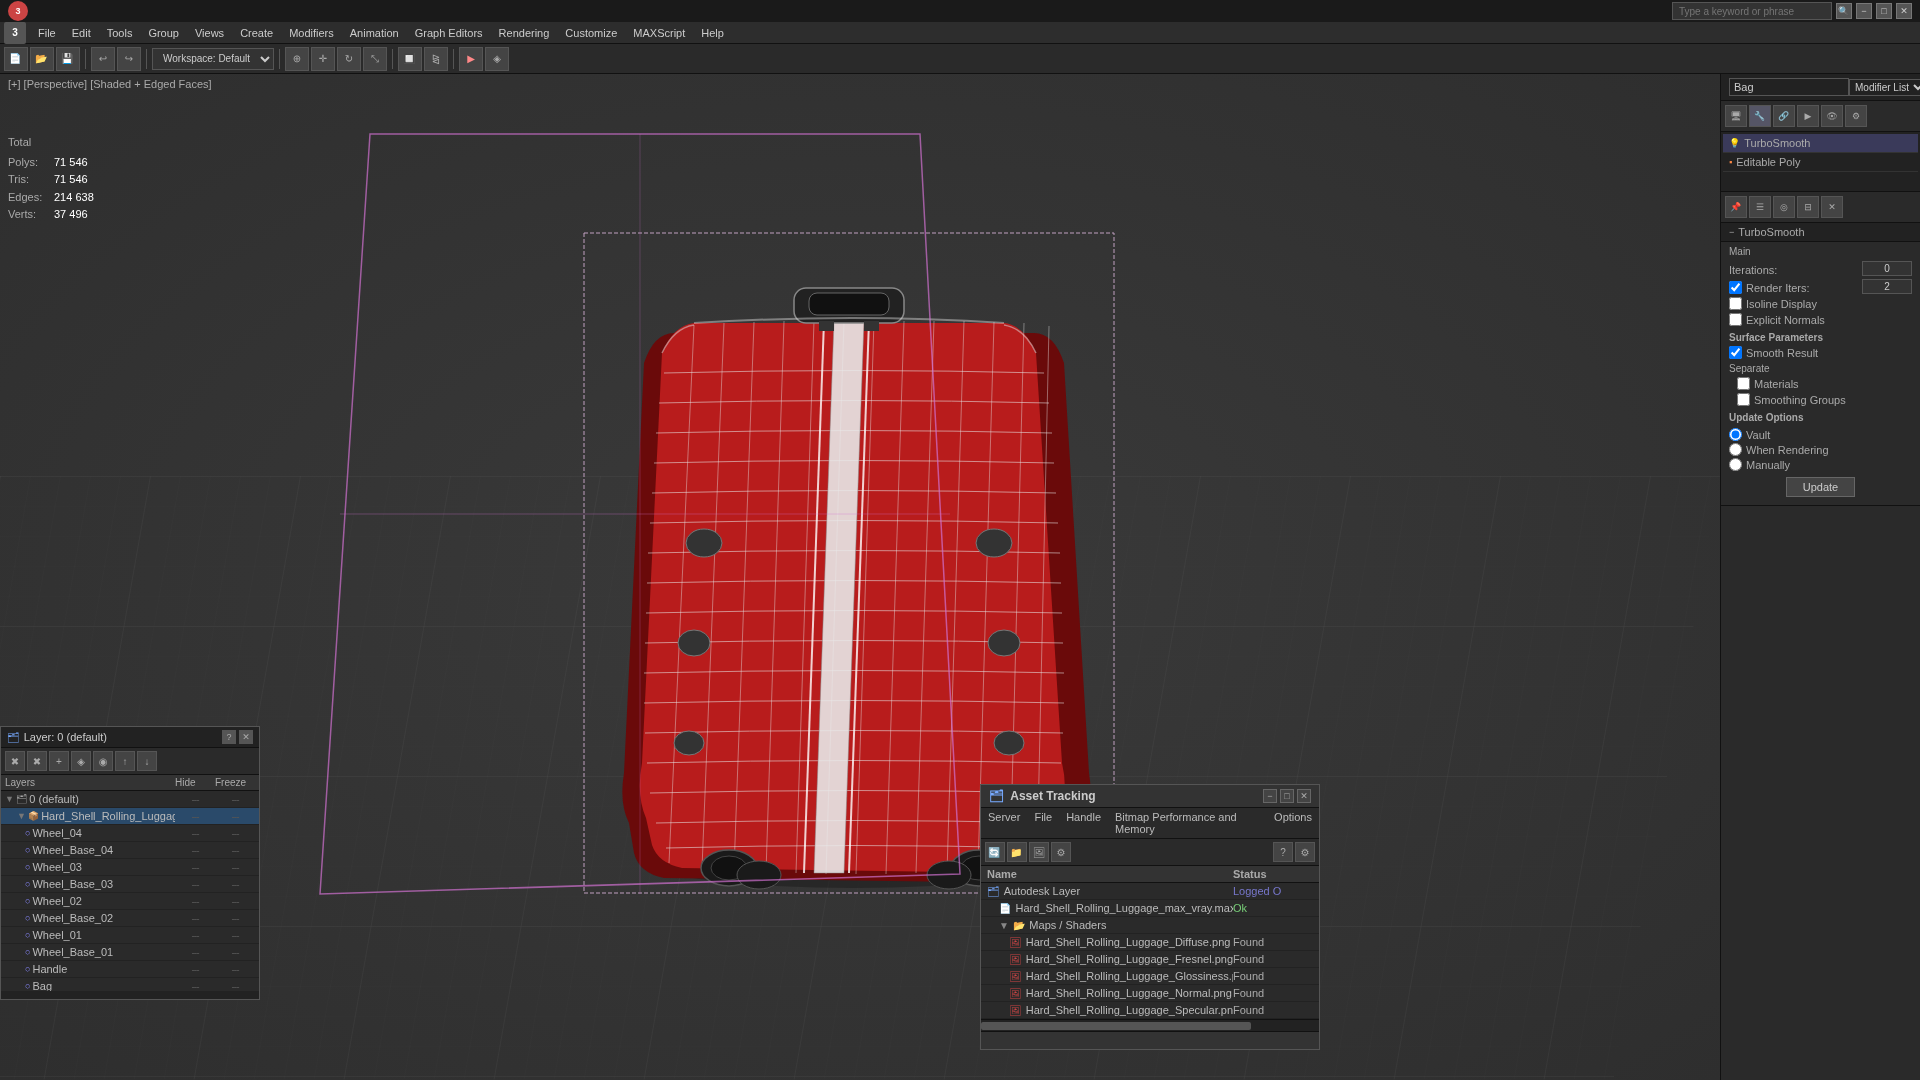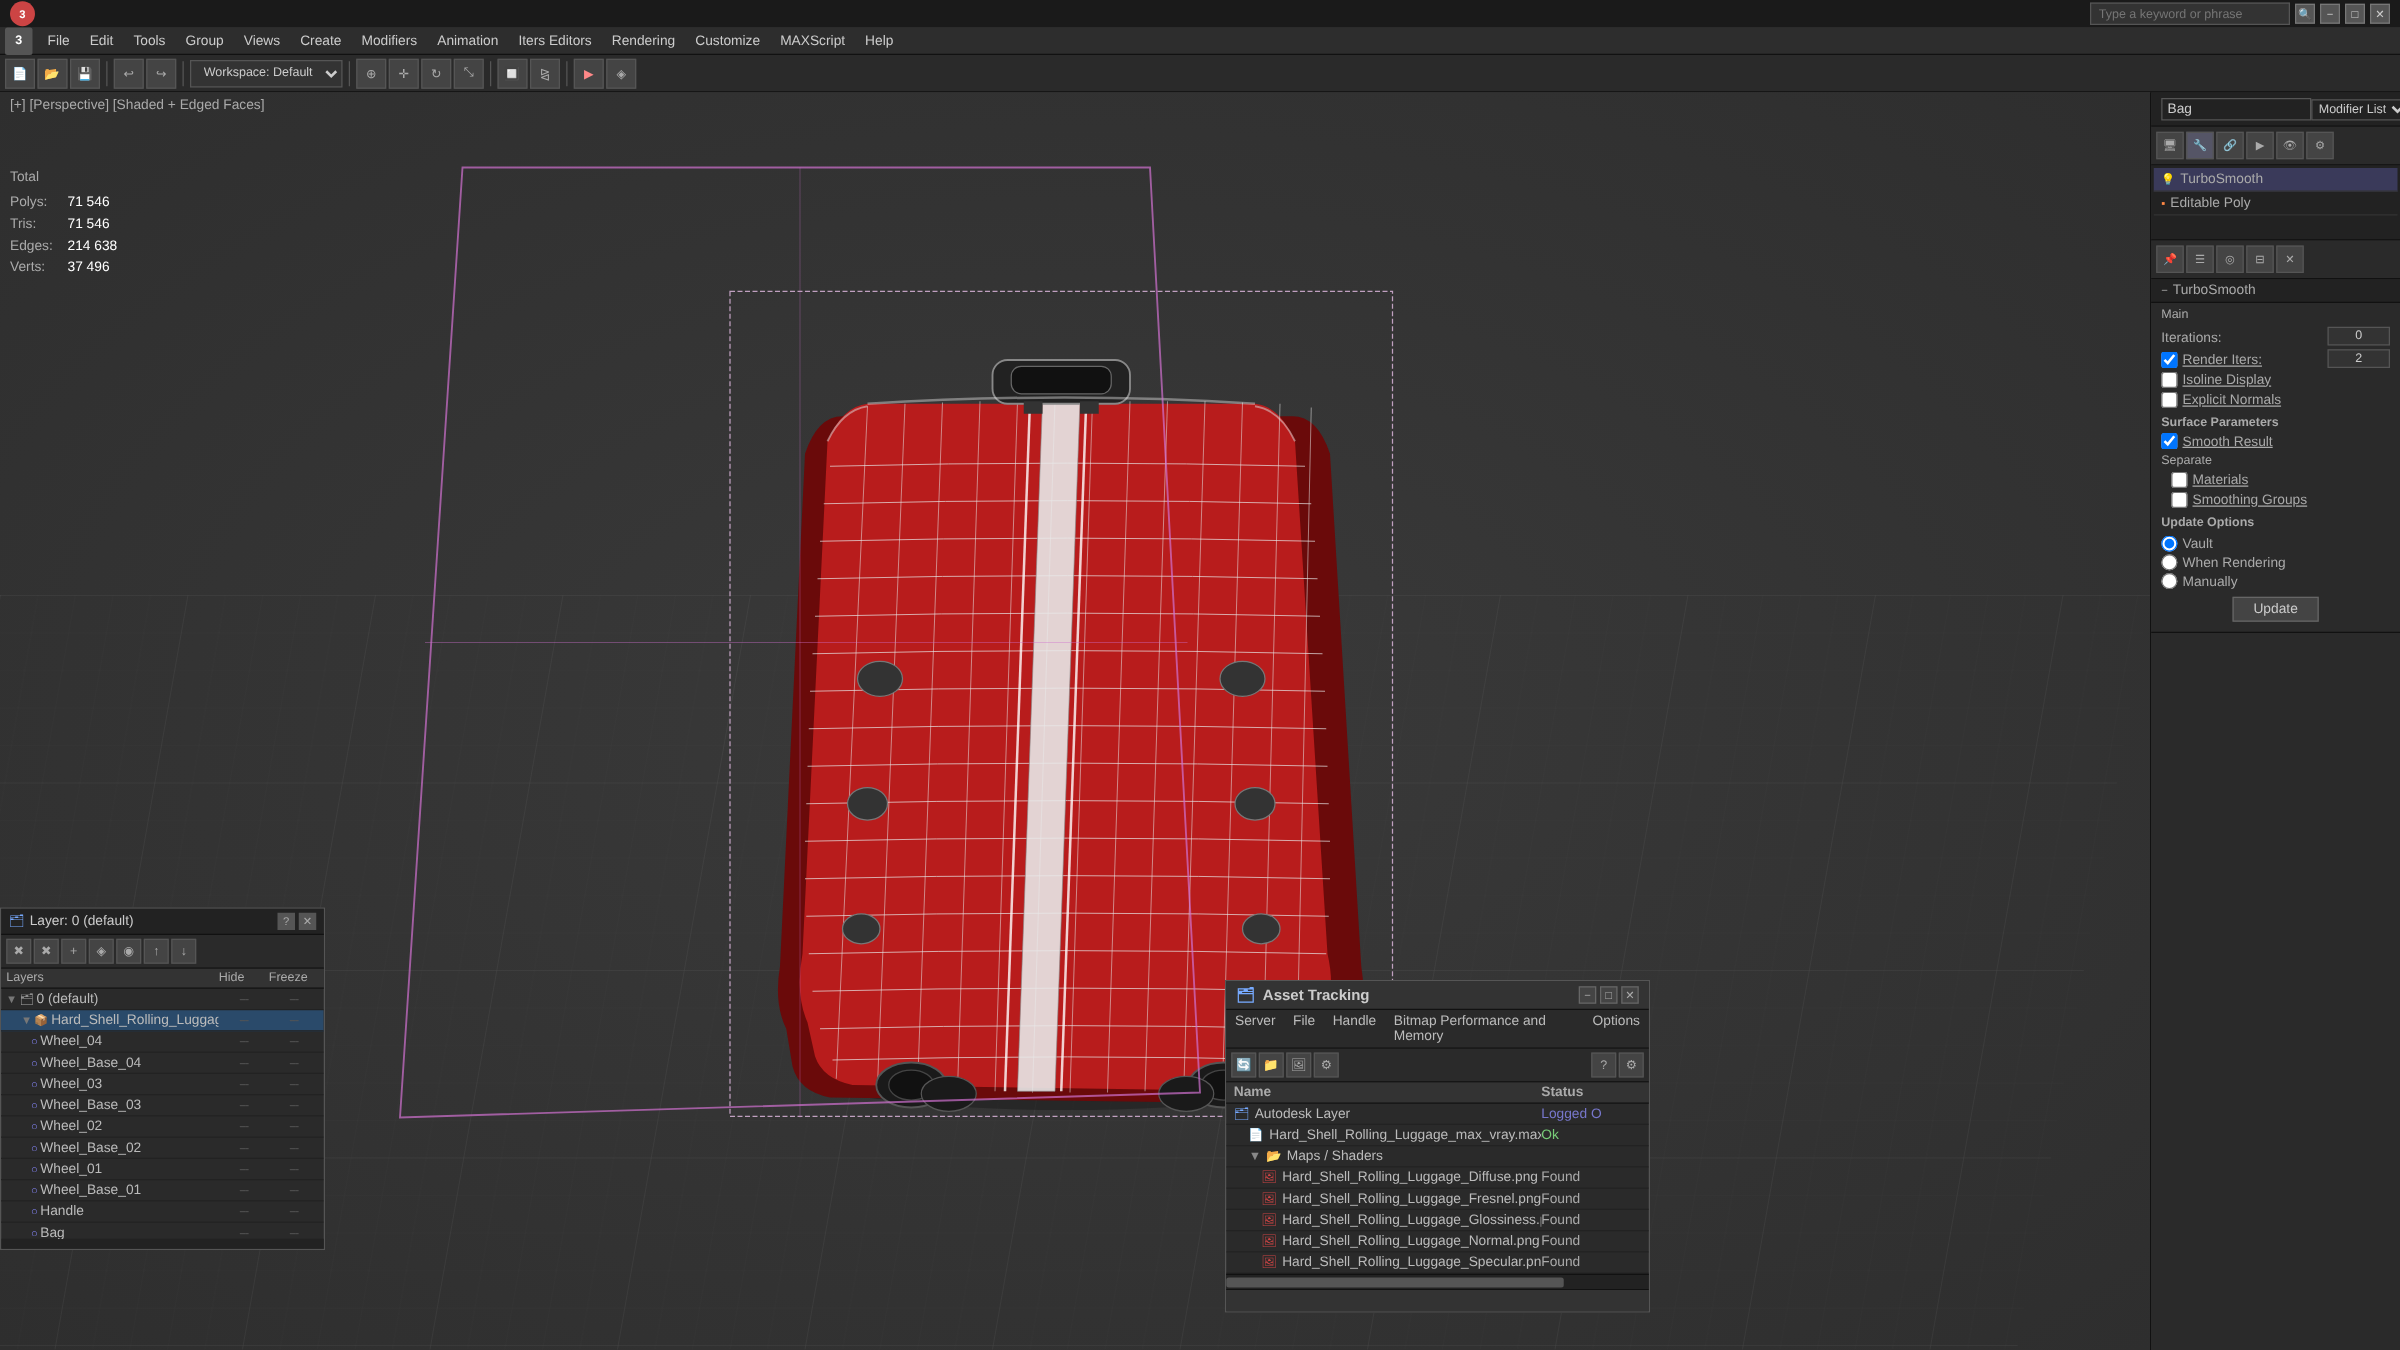--- a/index.html
+++ b/index.html
@@ -167,21 +167,21 @@
     }
 
     .prop-row {
       display: flex;
       align-items: flex-end;
       justify-content: space-between;
       margin-bottom: 3px;
     }
     .prop-label { color: #aaa; font-size: 11px; }
     .prop-value { background: #333; border: 1px solid #555; color: #ccc; font-size: 10px; padding: 1px 4px; width: 50px; text-align: center; }
-    .prop-checkbox { display: flex; align-items: center; gap: 4px; font-size: 11px; color: #aaa; text-decoration: underline; }
+    .prop-checkbox { display: flex; align-items: center; gap: 4px; font-size: 11px; color: #aaa; }
     .prop-checkbox input { cursor: pointer; }
 
     .radio-group { display: flex; flex-direction: column; gap: 2px; padding: 2px 0; }
     .radio-option { display: flex; align-items: center; gap: 4px; font-size: 11px; color: #aaa; cursor: pointer; }
     .radio-option input { cursor: pointer; }
 
     .update-btn {
       background: #444;
       border: 1px solid #666;
       color: #ccc;
@@ -343,21 +343,21 @@
 <div id="menubar">
   <div class="logo">3</div>
   <div class="menu-item">File</div>
   <div class="menu-item">Edit</div>
   <div class="menu-item">Tools</div>
   <div class="menu-item">Group</div>
   <div class="menu-item">Views</div>
   <div class="menu-item">Create</div>
   <div class="menu-item">Modifiers</div>
   <div class="menu-item">Animation</div>
-  <div class="menu-item menu-highlight">Iters Editors</div>
+  <div class="menu-item menu-highlight">Graph Editors</div>
   <div class="menu-item">Rendering</div>
   <div class="menu-item">Customize</div>
   <div class="menu-item">MAXScript</div>
   <div class="menu-item">Help</div>
 </div>
 
 <div id="toolbar">
   <div class="tb-btn">📄</div>
   <div class="tb-btn">📂</div>
   <div class="tb-btn">💾</div>

